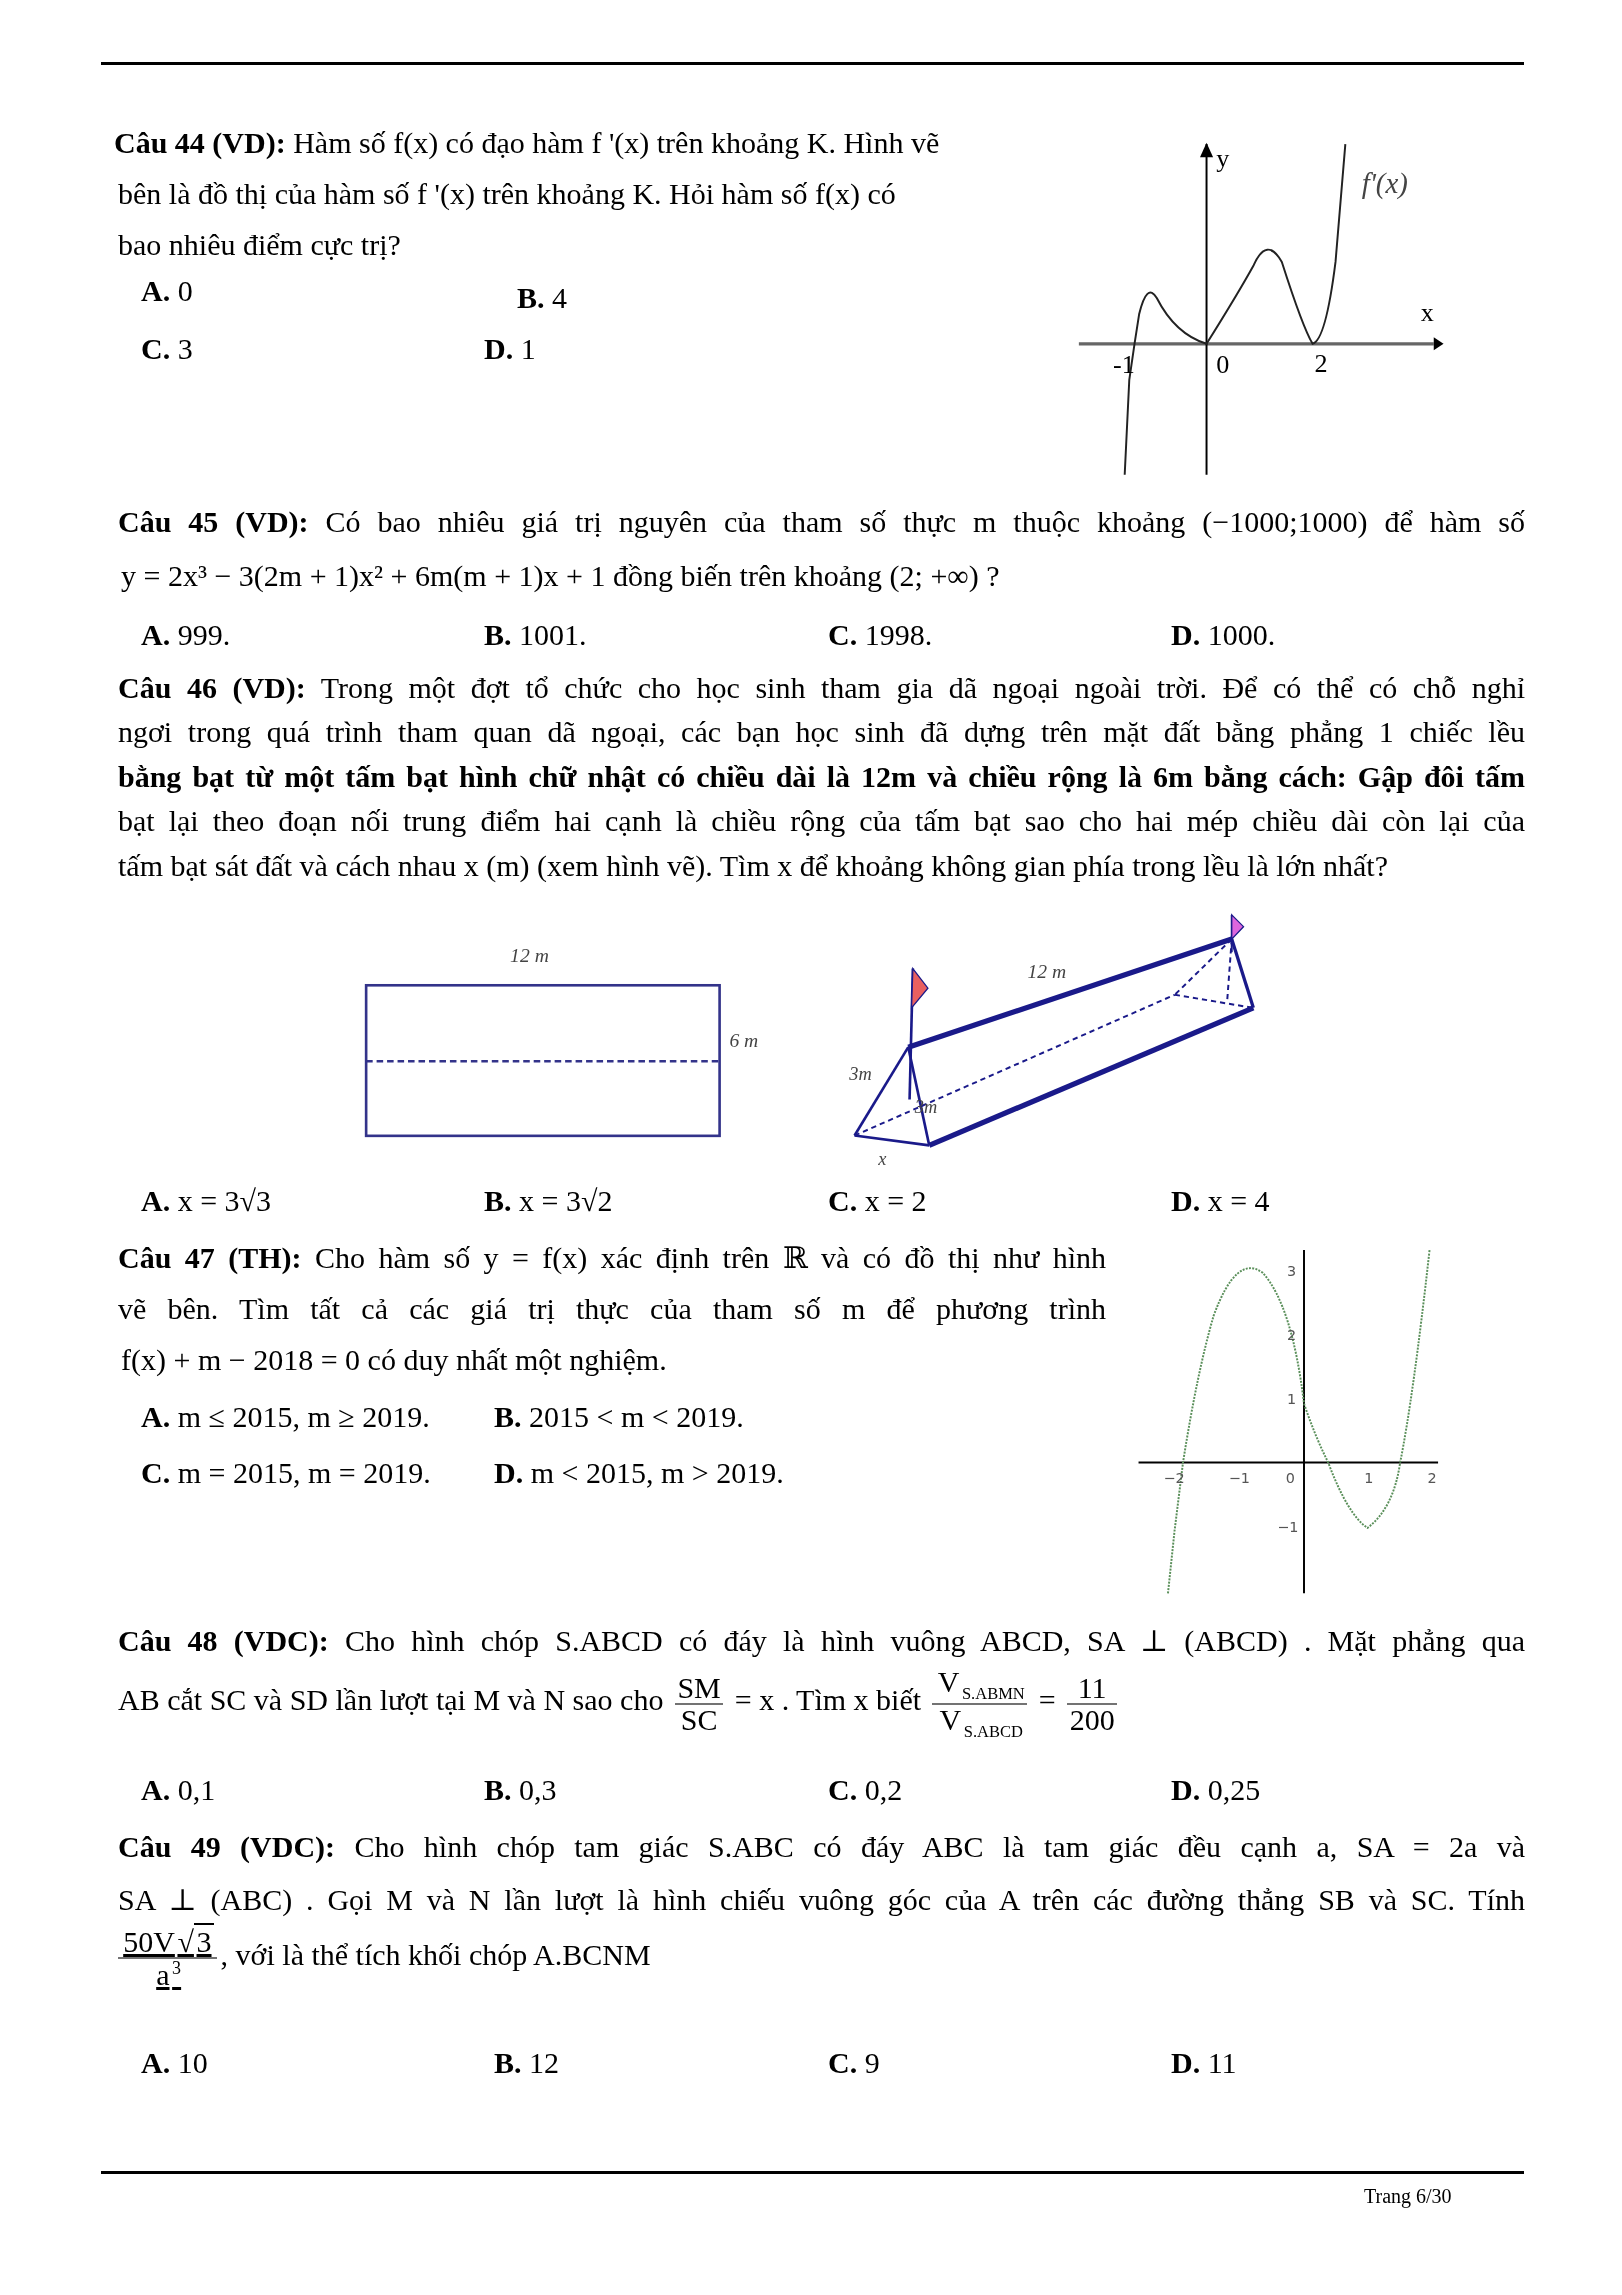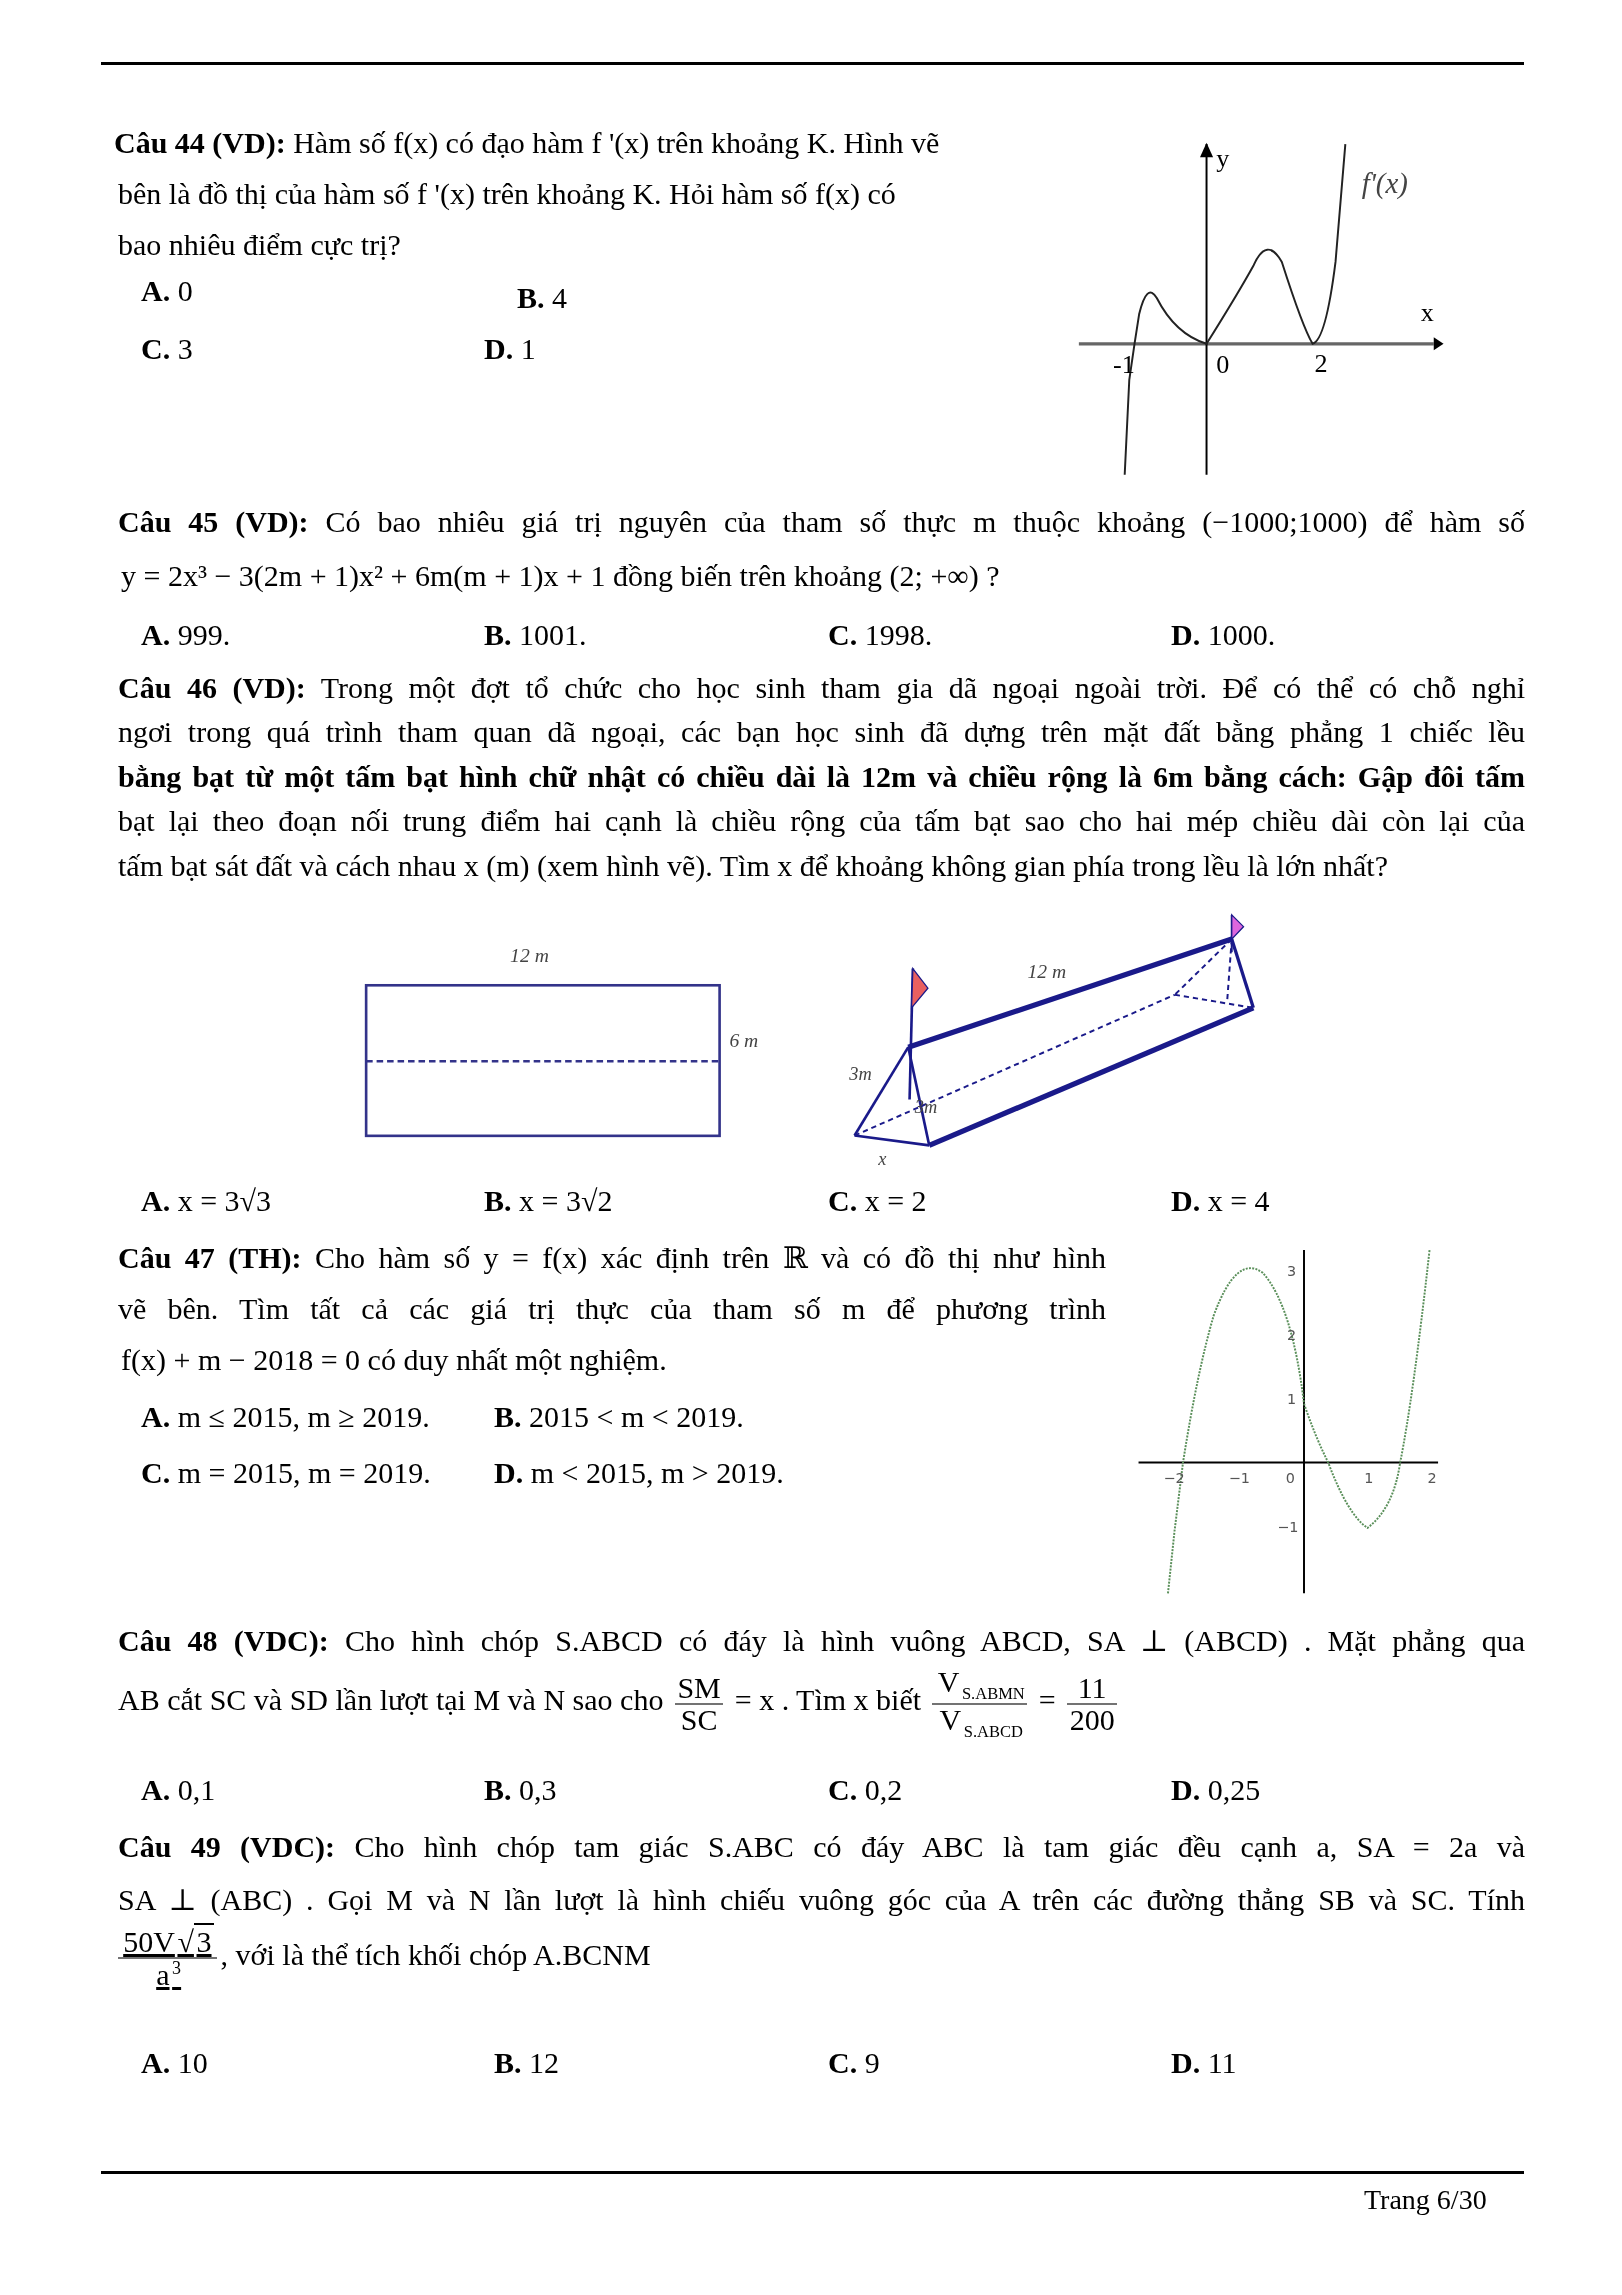--- a/index.html
+++ b/index.html
@@ -157,14 +157,14 @@
     <span class="num"><span style="display:inline">50V</span>√<span class="sqrt" style="display:inline">3</span></span>
     <span><span style="display:inline">a</span><sup>3</sup></span>
   </span><span>, với là thể tích khối chóp  A.BCNM</span>
 </div>
 <div class="opt" style="left:141px;top:2048px;"><span class="k">A.</span> <span>10</span></div>
 <div class="opt" style="left:494px;top:2048px;"><span class="k">B.</span> <span>12</span></div>
 <div class="opt" style="left:828px;top:2048px;"><span class="k">C.</span> <span>9</span></div>
 <div class="opt" style="left:1171px;top:2048px;"><span class="k">D.</span> <span>11</span></div>
 
 <div class="hr" style="top:2171px;"></div>
-<div class="txt" style="left:1364px;top:2186px;font-size:28px;">Trang 6/30</div>
+<div class="txt" style="left:1364px;top:2186px;font-size:20px;">Trang 6/30</div>
 
 
 </body></html>

